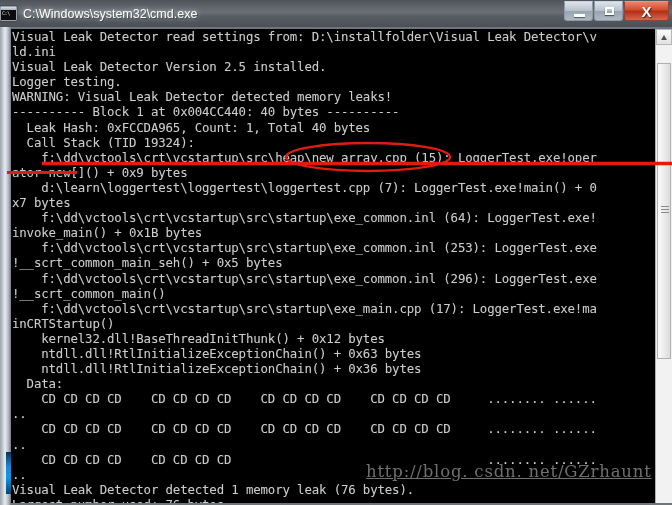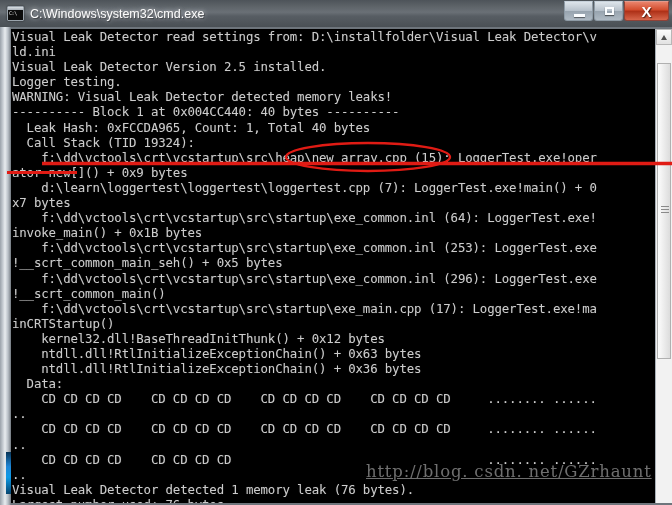--- a/index.html
+++ b/index.html
@@ -50,21 +50,20 @@
     left: 0; top: 0;
     width: 672px;
     height: 27px;
     background: linear-gradient(to bottom, #4d5359 0%, #5b6166 20%, #6a7076 45%, #575d63 60%, #4a5055 100%);
     display: flex;
     align-items: center;
   }
   .title-left {
     display: flex;
     align-items: center;
-    padding-left: 7px;
     gap: 6px;
   }
   .cmd-icon {
     width: 15px;
     height: 13px;
     background: #0b0b0b;
     border: 1px solid #9aa3ab;
     border-radius: 1px;
     position: relative;
     flex: none;

